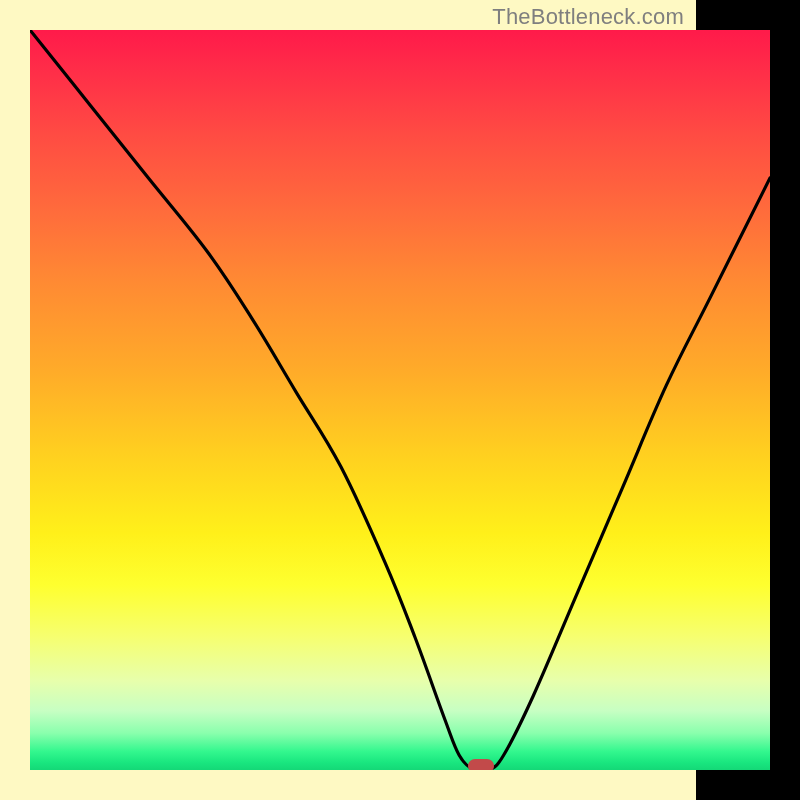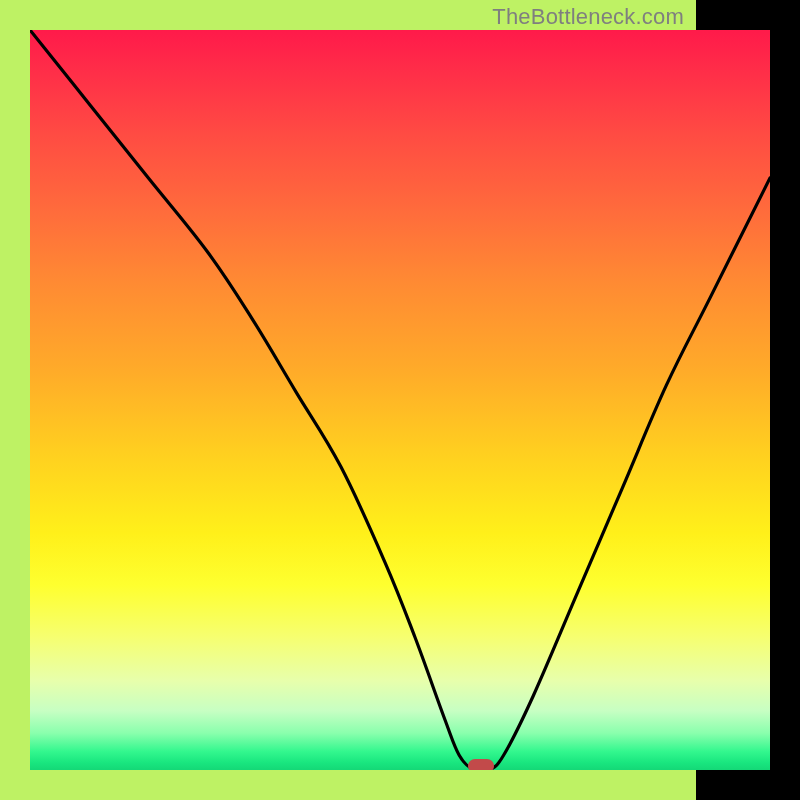--- a/index.html
+++ b/index.html
@@ -8,21 +8,21 @@
     width: 800px;
     height: 800px;
     background: #000;
     overflow: hidden;
     font-family: Arial, Helvetica, sans-serif;
   }
   .frame {
     position: relative;
     width: 696px;
     height: 800px;
-    background: #bef264;
+    background: #fef9c3;
   }
   .watermark {
     position: absolute;
     top: 4px;
     right: 12px;
     color: #7f7f7f;
     font-size: 22px;
     font-weight: 500;
     letter-spacing: 0.2px;
     z-index: 10;

